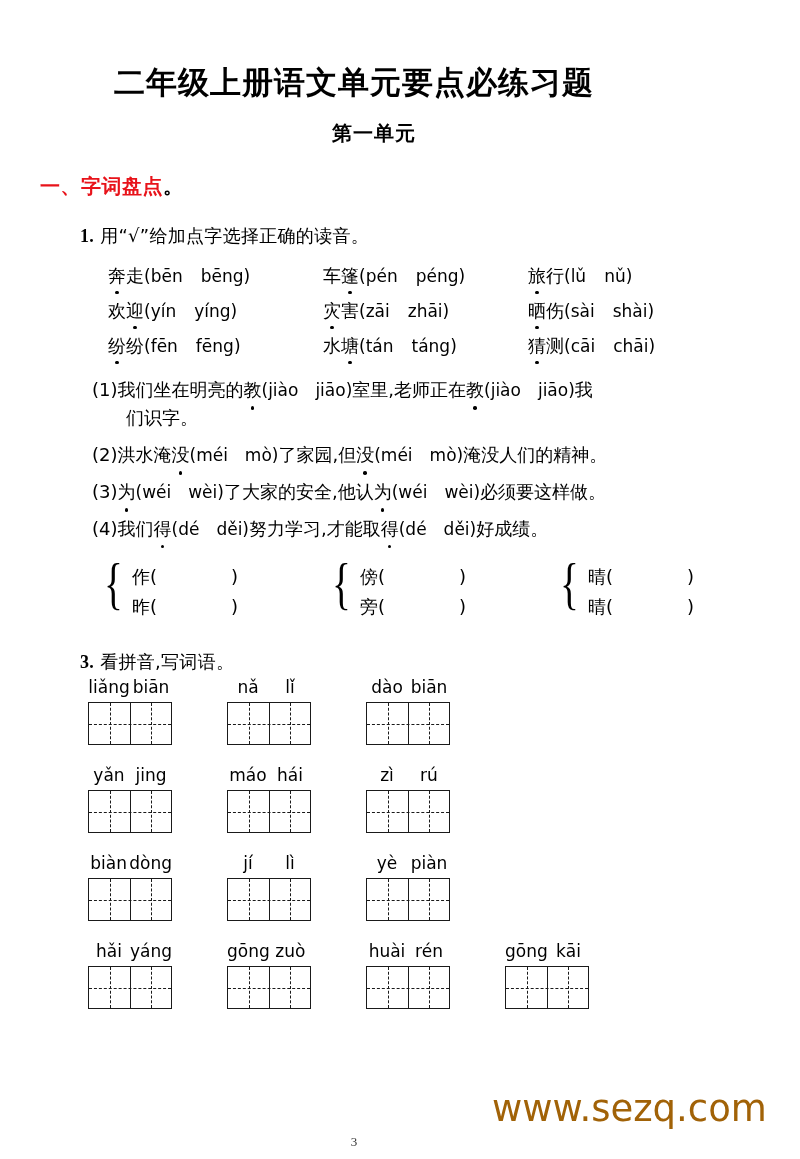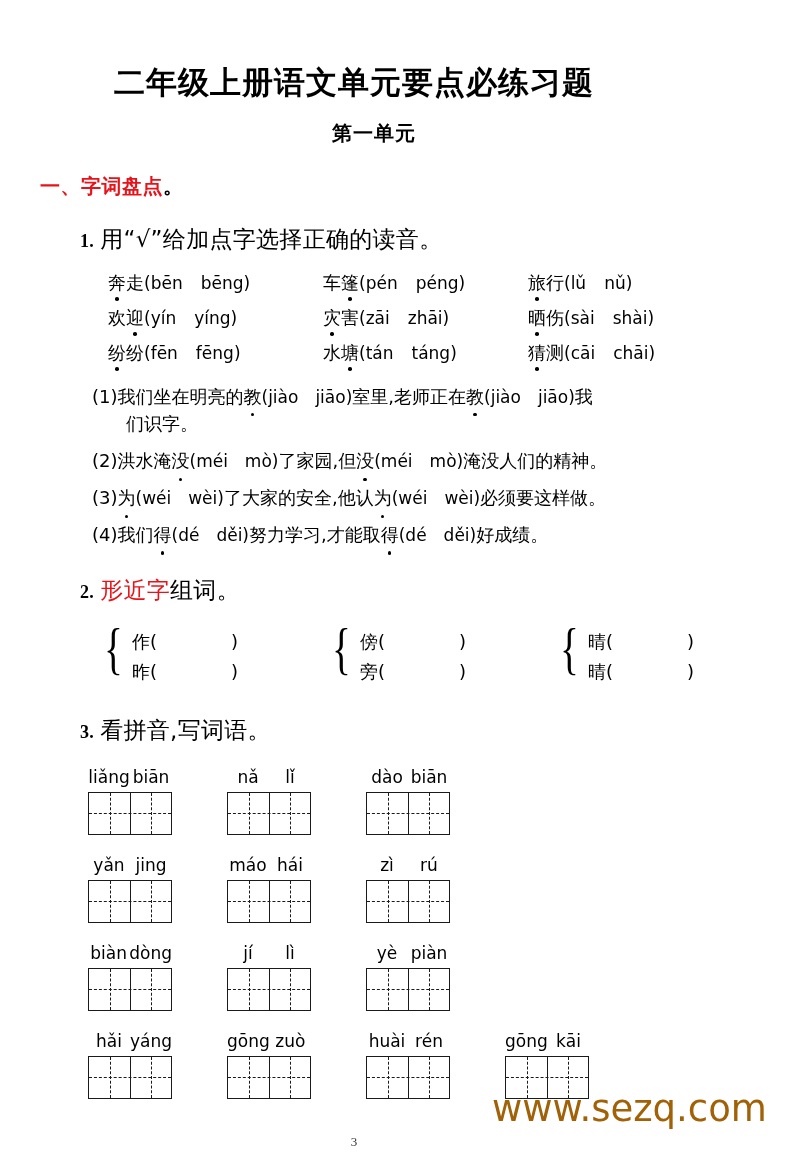--- a/index.html
+++ b/index.html
@@ -60,21 +60,21 @@
     margin-left: 80px;
     font-size: 18px;
     line-height: 1.5;
     letter-spacing: 0.3px;
   }
   .q-num {
     font-weight: bold;
     font-family: "Liberation Serif", serif;
     font-size: 18px;
   }
-  .q-title { font-size: 23px; }
+  .q-title { font-size: 18px; }
   .q-title .red { color: #e8131a; }
 
   .q1 { margin-top: 22px; }
   .q2 { margin-top: 24px; }
   .q3 { margin-top: 26px; }
 
   
   .choice-block {
     margin-top: 14px;
     margin-left: 108px;
@@ -154,21 +154,21 @@
   .pair-lines { display: flex; flex-direction: column; justify-content: center; }
   .pair-line {
     font-size: 18px;
     white-space: nowrap;
     height: 30px;
     line-height: 30px;
   }
   .blank-paren { display: inline-block; width: 74px; }
 
   
-  .grid-section { margin-top: 18px; }
+  .grid-section { }
   .grid-row {
     display: flex;
     margin-left: 88px;
     margin-bottom: 19px;
   }
   .grid-word {
     margin-right: 55px;
   }
   .grid-word:last-child { margin-right: 0; }
   .grid-pinyin {
@@ -291,24 +291,20 @@
 
     <div class="sent">
       <span>(3)</span><span></span><span class="dotted">为</span><span class="py">(wéi　wèi)</span><span>了大家的安全,他认</span><span class="dotted">为</span><span class="py">(wéi　wèi)</span><span>必须要这样做。</span>
     </div>
 
     <div class="sent">
       <span>(4)</span><span>我们</span><span class="dotted">得</span><span class="py">(dé　děi)</span><span>努力学习,才能取</span><span class="dotted">得</span><span class="py">(dé　děi)</span><span>好成绩。</span>
     </div>
   </div>
 
-  <div class="q q2">
-    <span class="q-num">2.</span>
-    <span class="q-title"><span class="red">形近字</span><span>组词。</span></span>
-  </div>
 
   <div class="pairs">
 
     <div class="pair-group g1">
       <div class="brace">{</div>
       <div class="pair-lines">
         <div class="pair-line"><span>作</span><span>(</span><span class="blank-paren"></span><span>)</span></div>
         <div class="pair-line"><span>昨</span><span>(</span><span class="blank-paren"></span><span>)</span></div>
       </div>
     </div>

